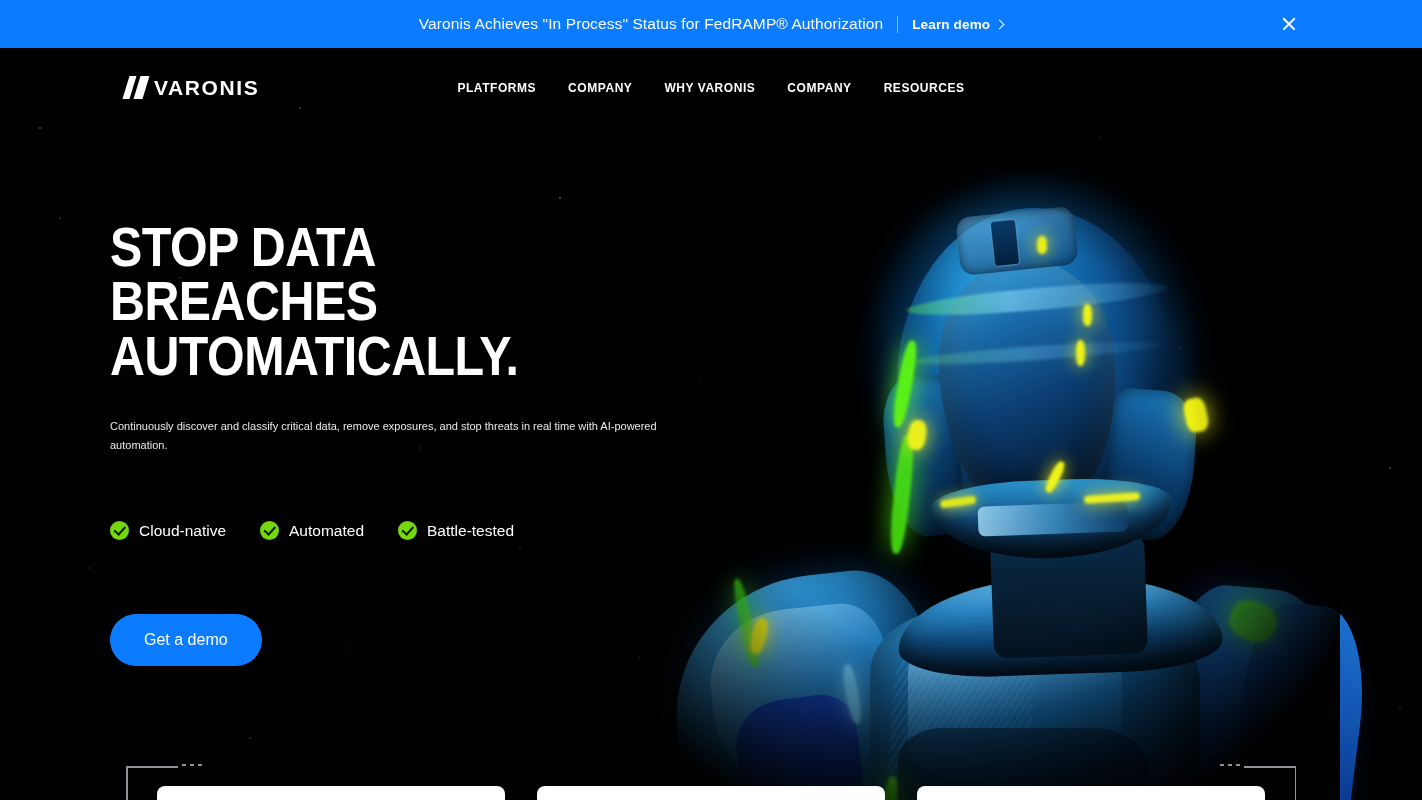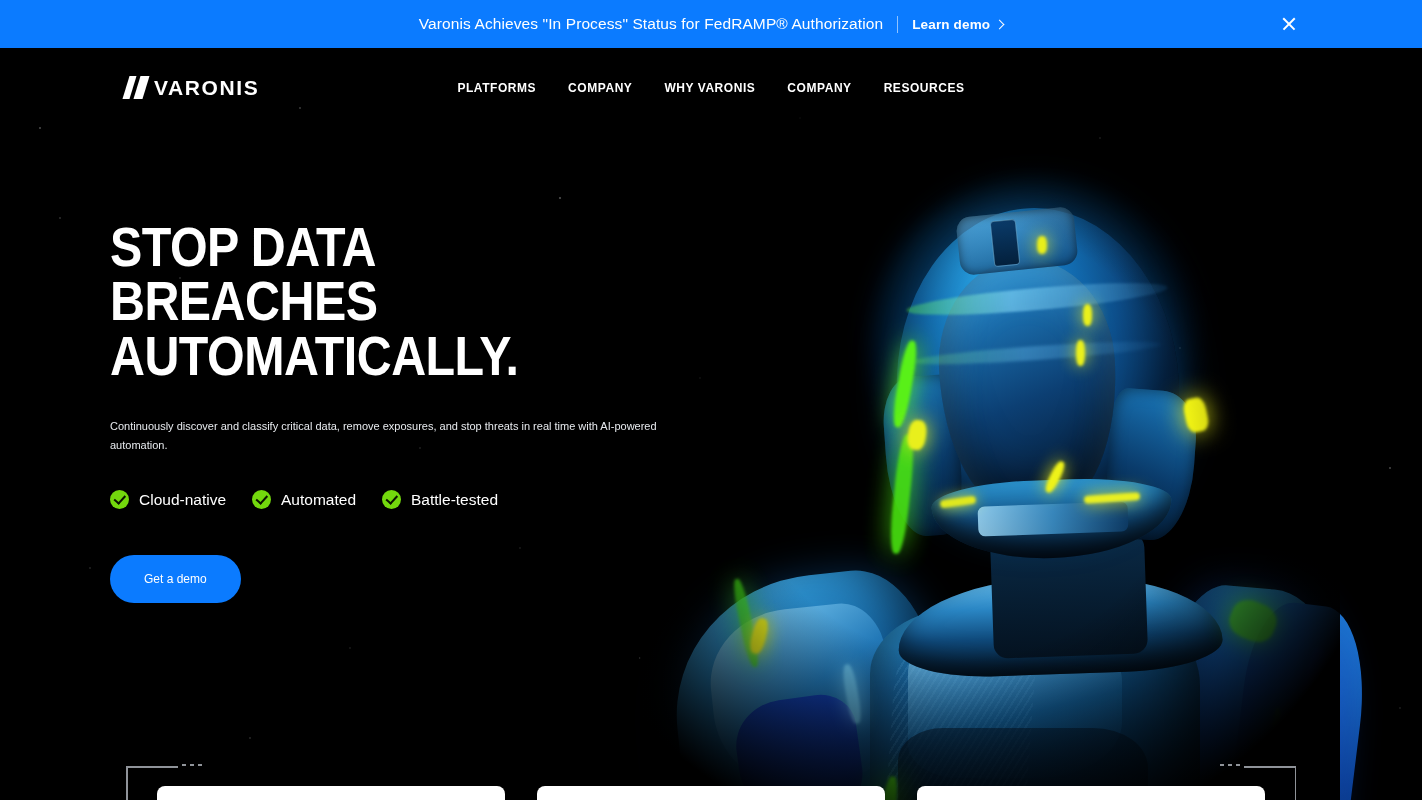--- a/index.html
+++ b/index.html
@@ -264,35 +264,35 @@
   
   .hero-copy { position:absolute; left:110px; top:220px; width:560px; z-index:20; }
   .headline {
     color:#fff; font-size:55px; line-height:.99; font-weight:bold;
     letter-spacing:-.6px; transform:scaleX(.88); transform-origin:left center;
     text-transform:uppercase;
   }
   .headline span { display:block; }
   .subcopy { color:#e7eaee; font-size:11px; line-height:1.72; margin-top:34px; font-weight:400; }
 
-  .features { display:flex; gap:26px; margin-top:35px; }
+  .features { display:flex; gap:34px; margin-top:66px; }
   .feature { display:flex; align-items:center; gap:10px; }
   .check {
     width:19px; height:19px; border-radius:50%; background:#73d80d;
     display:flex; align-items:center; justify-content:center; flex:none;
   }
   .check::after {
     content:""; width:5px; height:9px; border-right:2px solid #0a1400; border-bottom:2px solid #0a1400;
     transform:rotate(42deg) translate(-.5px,-1px);
   }
   .feature-label { color:#fff; font-size:15.5px; }
 
   .cta {
-    margin-top:46px; background:#0b7bff; color:#fff; border:none; cursor:pointer;
-    font-size:12px; padding:17px 34px; border-radius:30px; font-family:"Liberation Sans", sans-serif;
+    margin-top:74px; background:#0b7bff; color:#fff; border:none; cursor:pointer;
+    font-size:16px; padding:17px 34px; border-radius:30px; font-family:"Liberation Sans", sans-serif;
   }
 
   
   .bracket { position:absolute; z-index:22; }
   .bracket-l { left:126px; top:766px; width:52px; height:40px; }
   .bracket-l .h { position:absolute; left:0; top:0; width:52px; height:1.5px; background:#8f9399; }
   .bracket-l .v { position:absolute; left:0; top:0; width:1.5px; height:40px; background:#8f9399; }
   .bracket-l .dots { position:absolute; left:56px; top:-2.5px; display:flex; gap:4px; }
   .bracket-l .dots i { width:4px; height:2px; background:#8f9399; display:block; }
 

